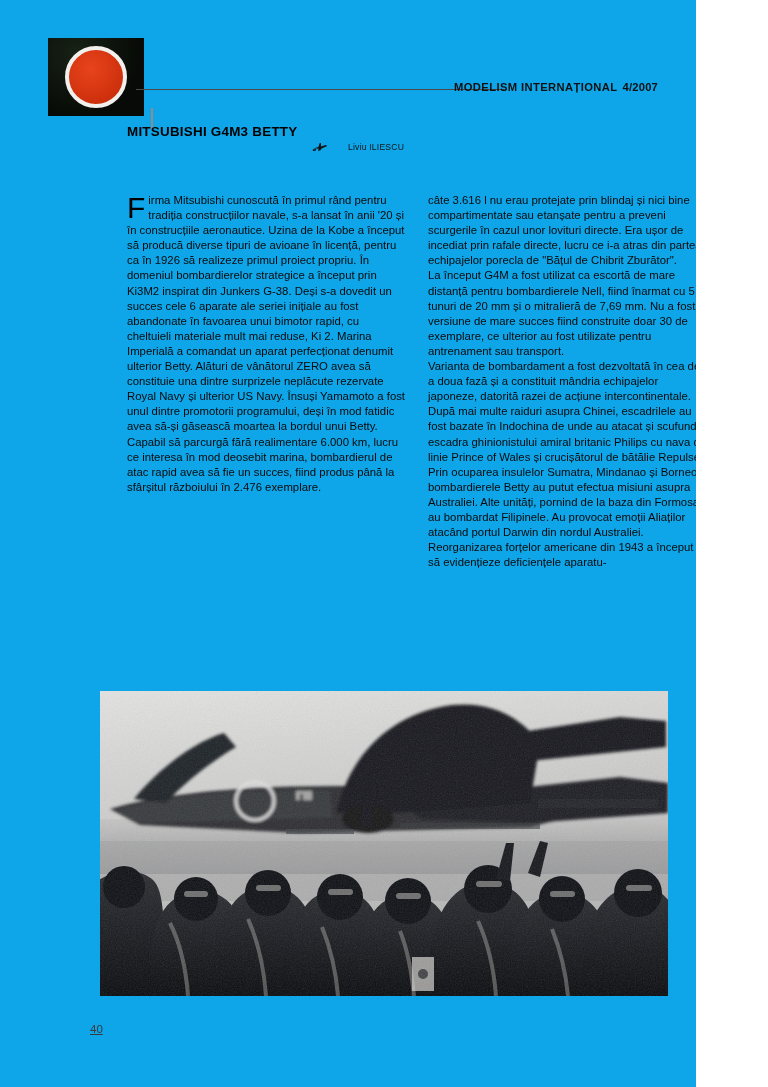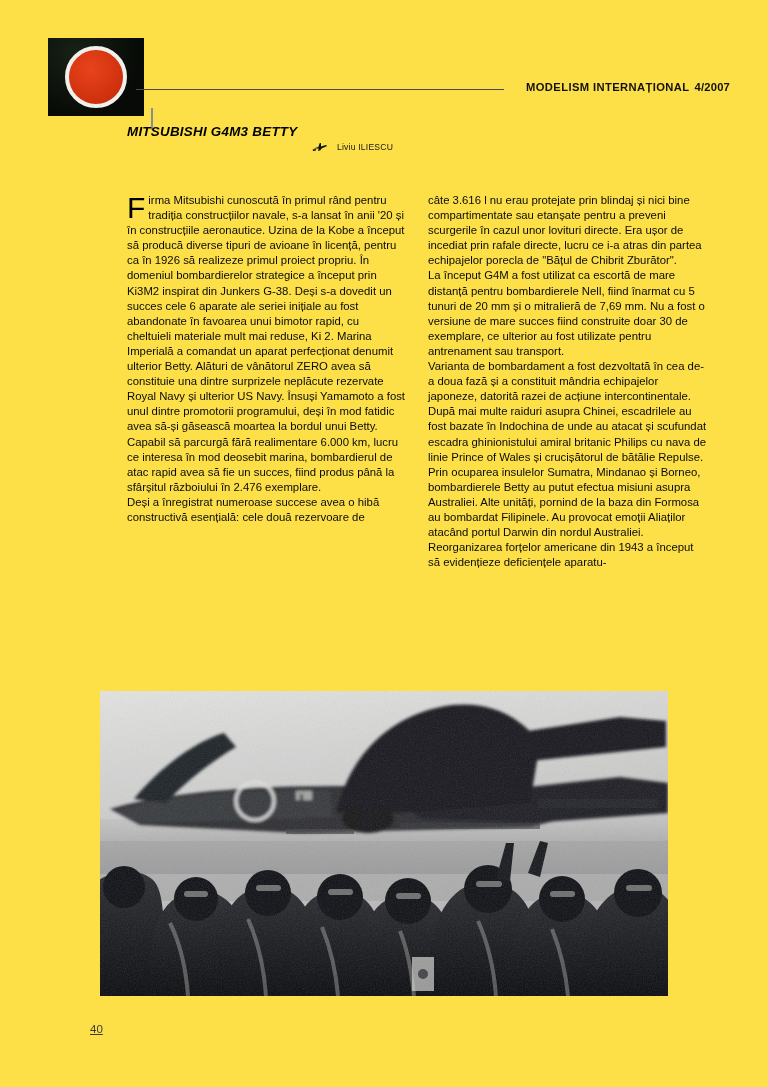--- a/index.html
+++ b/index.html
@@ -7,23 +7,23 @@
     margin: 0;
     padding: 0;
     background: #ffffff;
   }
   body {
     font-family: "Liberation Sans", sans-serif;
     -webkit-font-smoothing: antialiased;
   }
   #page {
     position: relative;
-    width: 768px;
+    width: 696px;
     height: 1087px;
-    background: #fde047;
+    background: #0ea5e9;
     overflow: hidden;
   }
 
   
   .logo-block {
     position: absolute;
     left: 48px;
     top: 38px;
     width: 96px;
     height: 78px;
@@ -77,29 +77,28 @@
   
   .article-title {
     position: absolute;
     left: 127px;
     top: 124px;
     font-size: 13.4px;
     font-weight: bold;
     letter-spacing: 0.25px;
     color: #000000;
     white-space: nowrap;
-    font-style: italic;
   }
   .byline {
     position: absolute;
     left: 312px;
     top: 141px;
     display: flex;
     align-items: center;
-    gap: 9px;
+    gap: 20px;
     white-space: nowrap;
   }
   .byline-icon {
     display: block;
     width: 16px;
     height: 11px;
     line-height: 0;
   }
   .byline-name {
     font-size: 8.6px;
@@ -190,21 +189,20 @@
       <svg viewBox="0 0 16 11" width="16" height="11" aria-hidden="true">
         <path d="M1.2 7.4 L6.4 6.0 L7.6 2.2 L9.0 1.9 L9.0 5.4 L13.8 4.0 L15.2 5.0 L9.6 7.4 L8.2 9.6 L6.0 9.7 L6.6 7.6 Z" fill="#121212"></path>
         <path d="M0.6 8.6 L4.2 8.0 L3.6 9.8 L1.0 9.9 Z" fill="#121212"></path>
       </svg>
     </span>
     <span class="byline-name">Liviu ILIESCU</span>
   </div>
 
   <div class="col col-left">
     <p class="dropcap-para"><span class="dropcap">F</span><span>irma Mitsubishi cunoscută în primul rând pentru tradiția construcțiilor navale, s-a lansat în anii '20 și în construcțiile aeronautice. Uzina de la Kobe a început să producă diverse tipuri de avioane în licență, pentru ca în 1926 să realizeze primul proiect propriu. În domeniul bombardierelor strategice a început prin Ki3M2 inspirat din Junkers G-38. Deși s-a dovedit un succes cele 6 aparate ale seriei inițiale au fost abandonate în favoarea unui bimotor rapid, cu cheltuieli materiale mult mai reduse, Ki 2. Marina Imperială a comandat un aparat perfecționat denumit ulterior Betty. Alături de vânătorul ZERO avea să constituie una dintre surprizele neplăcute rezervate Royal Navy și ulterior US Navy. Însuși Yamamoto a fost unul dintre promotorii programului, deși în mod fatidic avea să-și găsească moartea la bordul unui Betty. Capabil să parcurgă fără realimentare 6.000 km, lucru ce interesa în mod deosebit marina, bombardierul de atac rapid avea să fie un succes, fiind produs până la sfârșitul războiului în 2.476 exemplare.</span></p>
-    <p class="gap-para">Deși a înregistrat numeroase succese avea o hibă constructivă esențială: cele două rezervoare de</p>
   </div>
 
   <div class="col col-right">
     <p>câte 3.616 l nu erau protejate prin blindaj și nici bine compartimentate sau etanșate pentru a preveni scurgerile în cazul unor lovituri directe. Era ușor de incediat prin rafale directe, lucru ce i-a atras din partea echipajelor porecla de "Bățul de Chibrit Zburător".</p>
     <p class="gap-para">La început G4M a fost utilizat ca escortă de mare distanță pentru bombardierele Nell, fiind înarmat cu 5 tunuri de 20 mm și o mitralieră de 7,69 mm. Nu a fost o versiune de mare succes fiind construite doar 30 de exemplare, ce ulterior au fost utilizate pentru antrenament sau transport.</p>
     <p class="gap-para">Varianta de bombardament a fost dezvoltată în cea de-a doua fază și a constituit mândria echipajelor japoneze, datorită razei de acțiune intercontinentale. După mai multe raiduri asupra Chinei, escadrilele au fost bazate în Indochina de unde au atacat și scufundat escadra ghinionistului amiral britanic Philips cu nava de linie Prince of Wales și crucișătorul de bătălie Repulse. Prin ocuparea insulelor Sumatra, Mindanao și Borneo, bombardierele Betty au putut efectua misiuni asupra Australiei. Alte unități, pornind de la baza din Formosa au bombardat Filipinele. Au provocat emoții Aliaților atacând portul Darwin din nordul Australiei. Reorganizarea forțelor americane din 1943 a început să evidențieze deficiențele aparatu-</p>
   </div>
 
   <div class="photo">
     <svg viewBox="0 0 568 305" width="568" height="305" preserveAspectRatio="none" aria-hidden="true">

